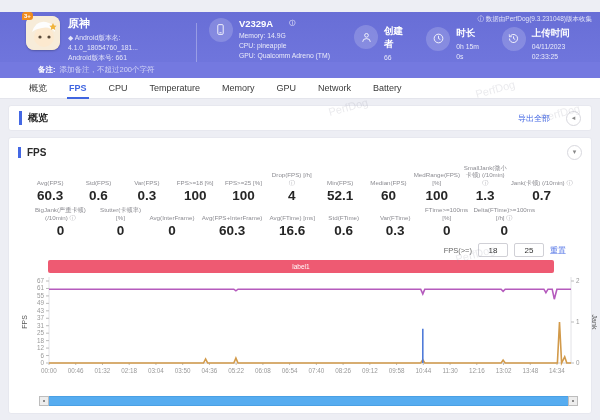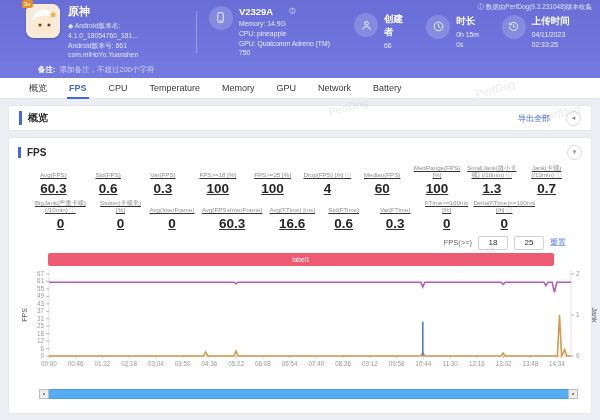--- a/index.html
+++ b/index.html
@@ -3,21 +3,21 @@
 <meta charset="utf-8">
 <style>
   * { box-sizing: border-box; margin: 0; padding: 0; }
   body {
     width: 600px; height: 420px; overflow: hidden; position: relative;
     font-family: "Liberation Sans", "DejaVu Sans", sans-serif;
     background: #edeef4; color: #333;
   }
   
   .header {
-    position: absolute; top: 0; left: 0; width: 600px; height: 62px;
+    position: absolute; top: 12px; left: 0; width: 600px; height: 62px;
     background: linear-gradient(180deg, #686ed6 0%, #7177de 100%);
     display: flex; align-items: center; padding: 6px 10px 4px 26px;
   }
   .collect-note { position: absolute; top: 3px; right: 8px; font-size: 6.5px; color: rgba(255,255,255,.8); }
   .app-block { display: flex; align-items: flex-start; gap: 8px; }
   .app-icon { position: relative; width: 34px; height: 34px; border-radius: 8px; overflow: visible;
     background: linear-gradient(135deg,#fdf4e6,#f0d7ae); box-shadow: 0 1px 2px rgba(0,0,0,.25); flex: none; }
   .app-icon svg { border-radius: 8px; }
   .app-badge { position: absolute; top: -4px; left: -4px; background: #f08c1e; color: #fff;
     font-size: 6px; font-weight: bold; padding: 1px 2px; border-radius: 3px 3px 3px 0; }
@@ -54,21 +54,21 @@
   .ov-right { display: flex; align-items: center; gap: 16px; }
   .link-blue { color: #4468e4; font-size: 8px; cursor: pointer; }
   .circle-btn { width: 15px; height: 15px; border: 1px solid #d8d8de; border-radius: 50%;
     display: flex; align-items: center; justify-content: center; font-size: 7px; color: #888;
     background: #fff; cursor: pointer; }
   .fps-card { top: 137px; height: 277px; padding: 5px 9px 0; }
   .fps-title-row { display: flex; align-items: center; justify-content: space-between; height: 18px; }
   
   .stats-row { display: flex; align-items: flex-end; padding: 3px 8px 0; }
   .stat { flex: 1; display: flex; flex-direction: column; justify-content: flex-end;
-    text-align: center; padding: 0 1px; text-decoration: underline; }
+    text-align: center; padding: 0 1px; }
   .stat-label { font-size: 6.2px; color: #8c8c92; line-height: 1.2; }
   .stat-value { font-size: 13.5px; font-weight: bold; color: #262626; margin-top: 2px; }
   #stats-row-1 .stat:nth-child(11), #stats-row-1 .stat:nth-child(12) { flex: 1.35; }
   #stats-row-2 { padding-right: 46px; }
   #stats-row-2 .stat:nth-child(1), #stats-row-2 .stat:nth-child(4) { flex: 1.35; }
   .info-ic { color: #b0b0b6; font-size: 6.2px; }
   
   .controls-row { display: flex; align-items: center; justify-content: flex-end; gap: 6px;
     height: 18px; margin: 3px 16px 1px 0; font-size: 7.5px; color: #666; }
   .thresh-input { width: 30px; height: 14px; border: 1px solid #d0d0d6; border-radius: 2px;
@@ -228,20 +228,24 @@
         <div class="stat-label">FPS&gt;=18 [%]</div>
         <div class="stat-value">100</div>
       </div>
       <div class="stat">
         <div class="stat-label">FPS&gt;=25 [%]</div>
         <div class="stat-value">100</div>
       </div>
       <div class="stat">
         <div class="stat-label">Drop(FPS) [/h]<span class="info-ic"> ⓘ</span></div>
         <div class="stat-value">4</div>
+      </div>
+      <div class="stat">
+        <div class="stat-label">Min(FPS)</div>
+        <div class="stat-value">52.1</div>
       </div>
       <div class="stat">
         <div class="stat-label">Median(FPS)</div>
         <div class="stat-value">60</div>
       </div>
       <div class="stat">
         <div class="stat-label">MedRange(FPS)[%]</div>
         <div class="stat-value">100</div>
       </div>
       <div class="stat">

